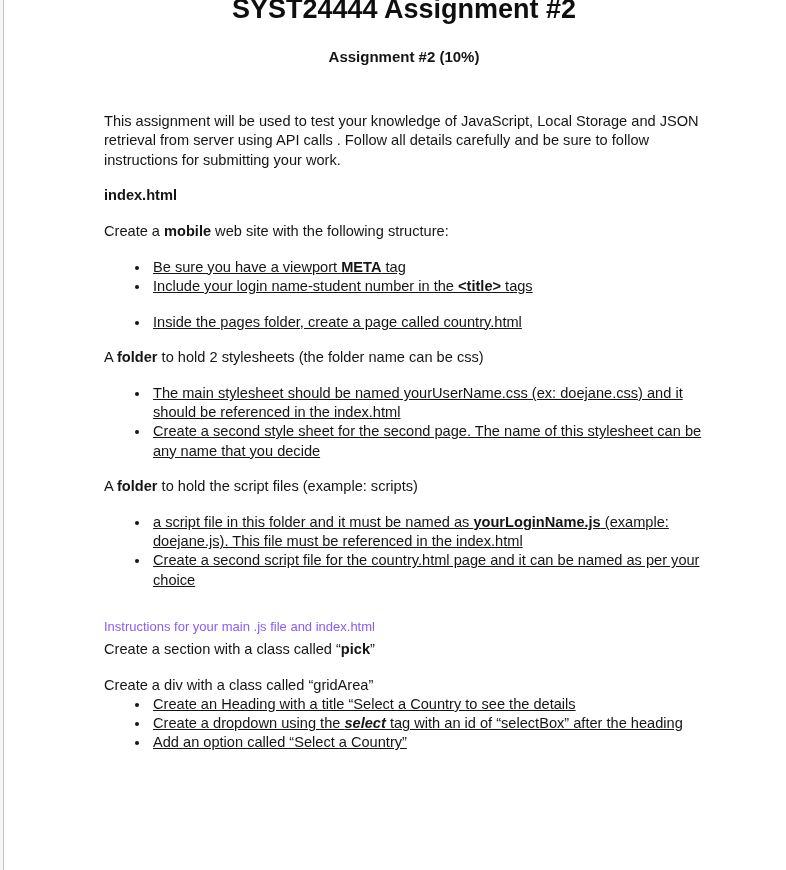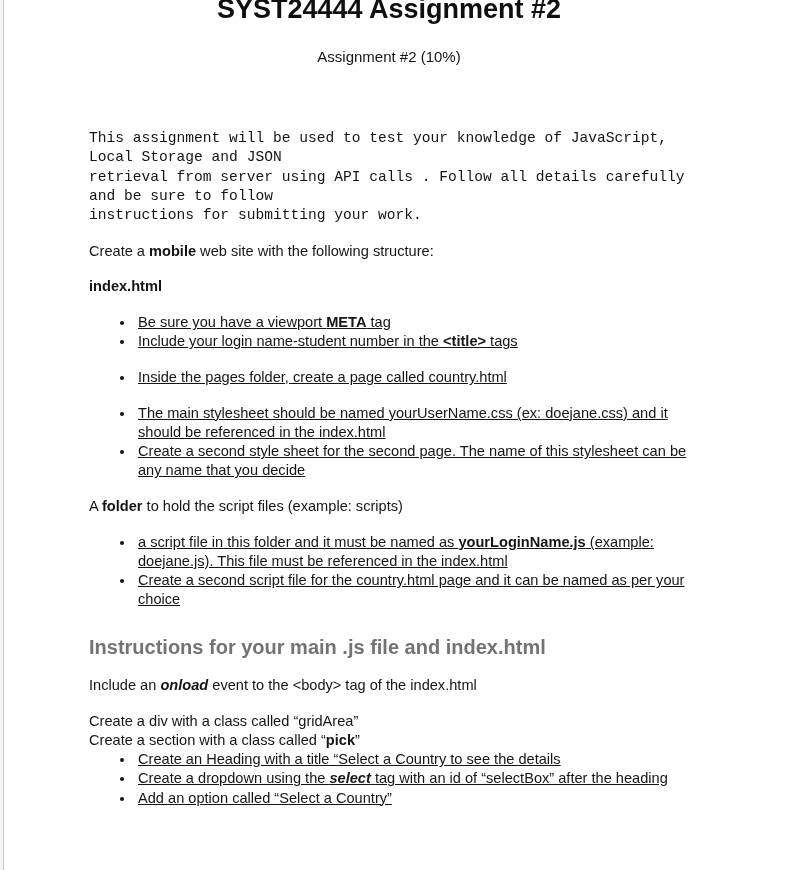--- a/index.html
+++ b/index.html
@@ -17,50 +17,50 @@
   }
   .page-edge {
     position: absolute;
     left: 0; top: 0;
     width: 4px; height: 870px;
     background: #f6f6f6;
     border-right: 1px solid #c7c7c7;
   }
   .doc {
     position: absolute;
-    left: 89px;
+    left: 104px;
     top: 0;
     width: 630px;
   }
   .center-block { width: 600px; text-align: center; }
   .title {
     font-size: 27px;
     line-height: 30px;
     font-weight: 700;
     margin: -6px 0 0 0;
     color: #0f0f0f;
   }
   .subtitle {
     font-size: 15px;
     line-height: 19.2px;
-    font-weight: 400;
+    font-weight: 700;
     margin: 23px 0 0 0;
   }
   .para {
     margin: 16.5px 0 0 0;
     white-space: pre-wrap;
   }
-  .para.first { margin-top: 63px; font-family: Liberation Mono, monospace; }
+  .para.first { margin-top: 46px; }
   .para.tight { margin-top: 0; }
   .sec-heading {
-    font-size: 20px;
+    font-size: 13px;
     line-height: 26px;
-    font-weight: 700;
+    font-weight: 400;
     margin: 24px 0 0 0;
-    color: #737373;
+    color: #8b5cf6;
   }
   ul.list {
     margin: 16.5px 0 0 0;
     padding: 0 0 0 46px;
     list-style: disc outside;
   }
   ul.list.tight { margin-top: 0; }
   ul.list li {
     margin: 0;
     padding: 0 0 0 3px;
@@ -78,59 +78,59 @@
 <main class="doc">
 
   <h1 class="title center-block">SYST24444 Assignment #2</h1>
 
   <p class="subtitle center-block">Assignment #2 (10%)</p>
 
   <p class="para first"><span>This assignment will be used to test your knowledge of JavaScript, Local Storage and JSON
 retrieval from server using API calls . Follow all details carefully and be sure to follow
 instructions for submitting your work.</span></p>
 
+  <p class="para"><span class="b">index.html</span></p>
+
   <p class="para"><span>Create a </span><span class="b">mobile</span><span> web site with the following structure:</span></p>
-
-  <p class="para"><span class="b">index.html</span></p>
 
   <ul class="list">
     <li><span>Be sure you have a viewport </span><span class="b">META</span><span> tag</span></li>
     <li><span>Include your login name-student number in the </span><span class="b">&lt;title&gt;</span><span> tags</span></li>
   </ul>
 
 
   <ul class="list">
     <li><span>Inside the pages folder, create a page called country.html</span></li>
   </ul>
 
+  <p class="para"><span>A </span><span class="b">folder</span><span> to hold 2 stylesheets (the folder name can be css)</span></p>
 
   <ul class="list">
     <li><span>The main stylesheet should be named yourUserName.css (ex: doejane.css) and it
 should be referenced in the index.html</span></li>
     <li><span>Create a second style sheet for the second page. The name of this stylesheet can be
 any name that you decide</span></li>
   </ul>
 
   <p class="para"><span>A </span><span class="b">folder</span><span> to hold the script files (example: scripts)</span></p>
 
   <ul class="list">
     <li><span>a script file in this folder and it must be named as </span><span class="b">yourLoginName.js</span><span> (example:
 doejane.js). This file must be referenced in the index.html</span></li>
     <li><span>Create a second script file for the country.html page and it can be named as per your
 choice</span></li>
   </ul>
 
 
   <h2 class="sec-heading">Instructions for your main .js file and index.html</h2>
 
-  <p class="para"><span>Include an </span><span class="b i">onload</span><span> event to the &lt;body&gt; tag of the index.html</span></p>
+
+  <p class="para tight"><span>Create a section with a class called “</span><span class="b">pick</span><span>”</span></p>
 
   <p class="para"><span>Create a div with a class called “gridArea”</span></p>
-
-  <p class="para tight"><span>Create a section with a class called “</span><span class="b">pick</span><span>”</span></p>
 
   <ul class="list tight">
     <li><span>Create an Heading with a title “Select a Country to see the details</span></li>
     <li><span>Create a dropdown using the </span><span class="b i">select</span><span> tag with an id of “selectBox” after the heading</span></li>
     <li><span>Add an option called “Select a Country”</span></li>
   </ul>
 
 </main>
 
 </body></html>

